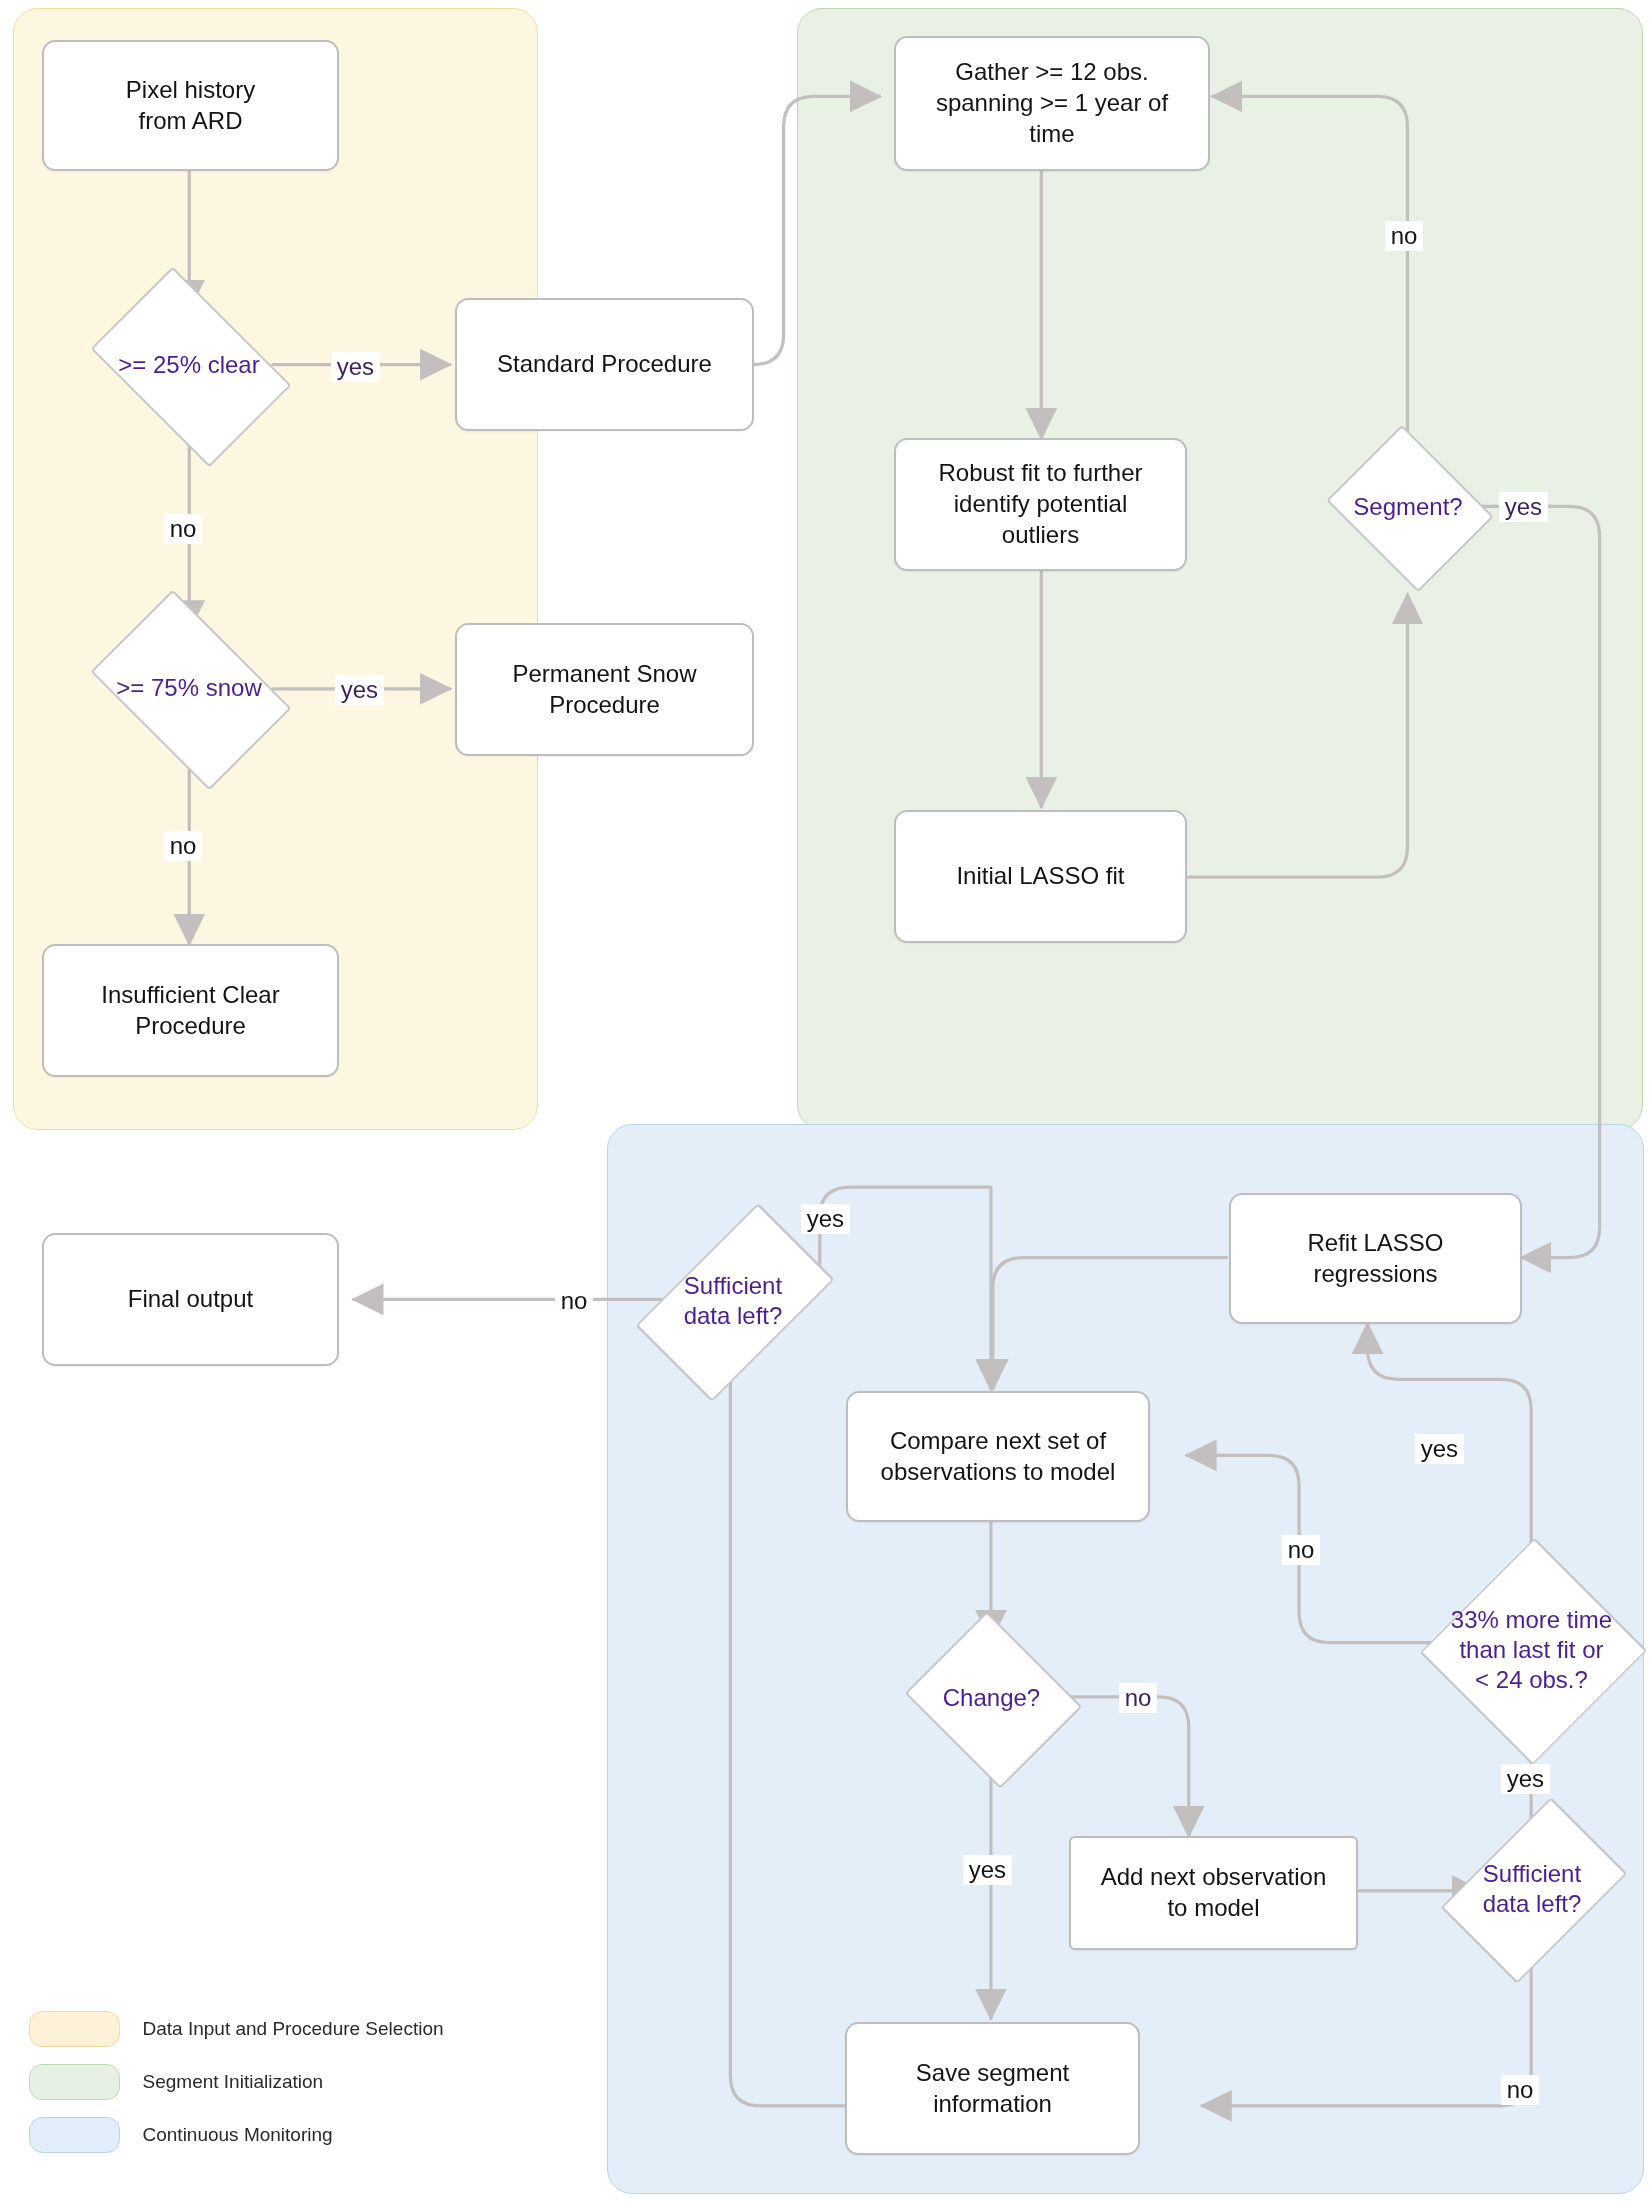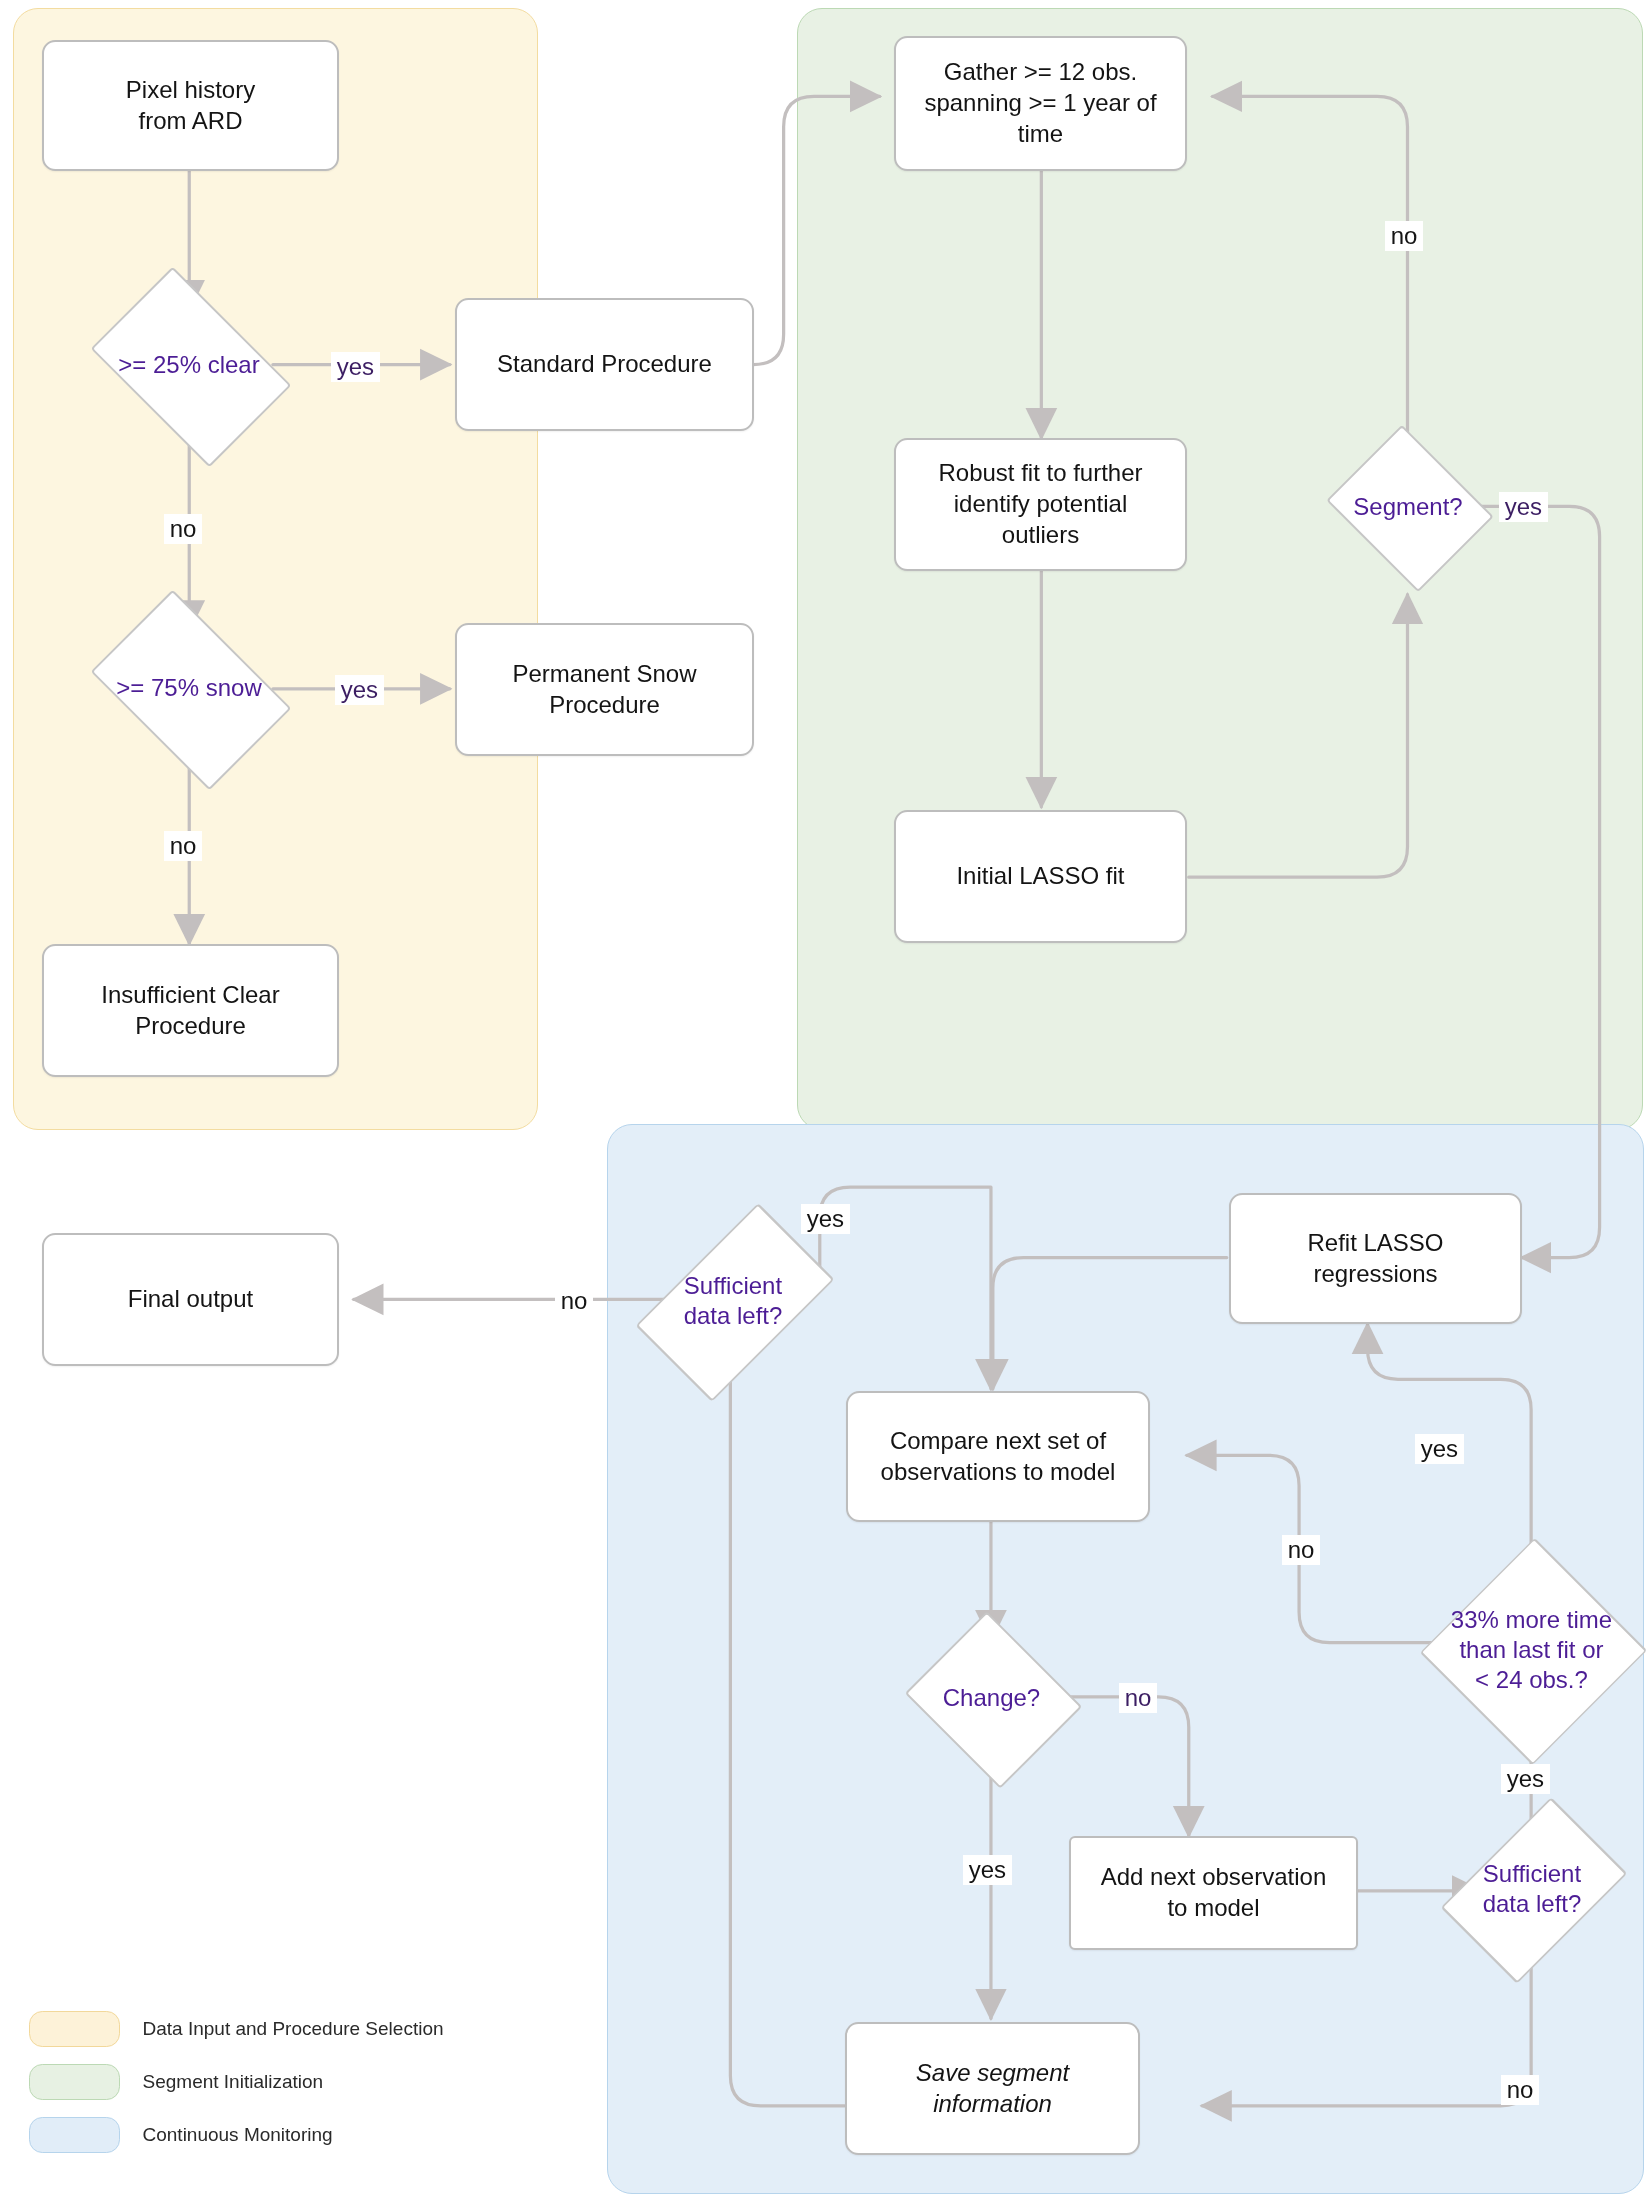--- a/index.html
+++ b/index.html
@@ -124,21 +124,21 @@
   <div class="node" style="left:455px;top:623px;width:299px;height:133px;">
     <span style="white-space:pre-line;">Permanent Snow
 Procedure</span>
   </div>
 
   <div class="node" style="left:42px;top:944px;width:297px;height:133px;">
     <span style="white-space:pre-line;">Insufficient Clear
 Procedure</span>
   </div>
 
-  <div class="node" style="left:894px;top:36px;width:293px;height:135px;">
+  <div class="node" style="left:894px;top:36px;width:316px;height:135px;">
     <span style="white-space:pre-line;">Gather &gt;= 12 obs.
 spanning &gt;= 1 year of
 time</span>
   </div>
 
   <div class="node" style="left:894px;top:438px;width:293px;height:133px;">
     <span style="white-space:pre-line;">Robust fit to further
 identify potential
 outliers</span>
   </div>
@@ -189,21 +189,21 @@
 to model</span>
   </div>
 
   <div class="diamond" style="left:1474px;top:1822px;width:116px;height:133px;">
     <span class="dshape" style="transform:rotate(45deg) scale(0.90,1.14);"></span>
     <span class="dtxt" style="white-space:pre-line;">Sufficient
 data left?</span>
   </div>
 
   <div class="node" style="left:845px;top:2022px;width:295px;height:133px;">
-    <span style="white-space:pre-line;font-style:italic;">Save segment
+    <span style="white-space:pre-line;">Save segment
 information</span>
   </div>
 
   <div class="elabel" style="left:331px;top:352px;">yes</div>
   <div class="elabel dark" style="left:164px;top:514px;">no</div>
   <div class="elabel" style="left:335px;top:675px;">yes</div>
   <div class="elabel dark" style="left:164px;top:831px;">no</div>
 
   <div class="elabel dark" style="left:1385px;top:221px;">no</div>
   <div class="elabel" style="left:1499px;top:492px;">yes</div>

